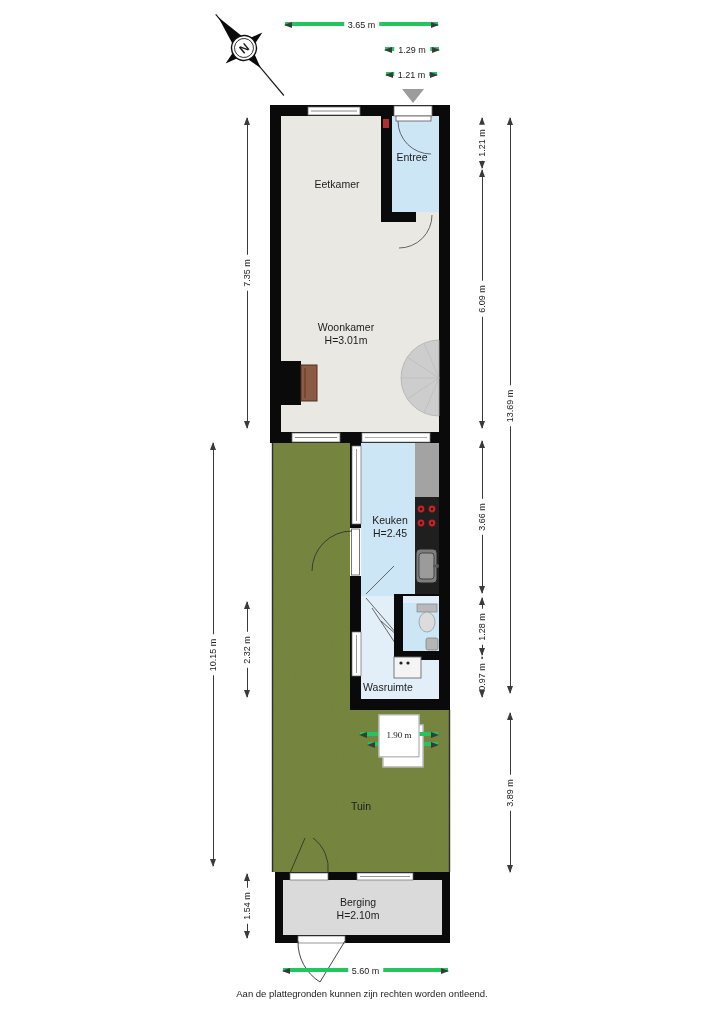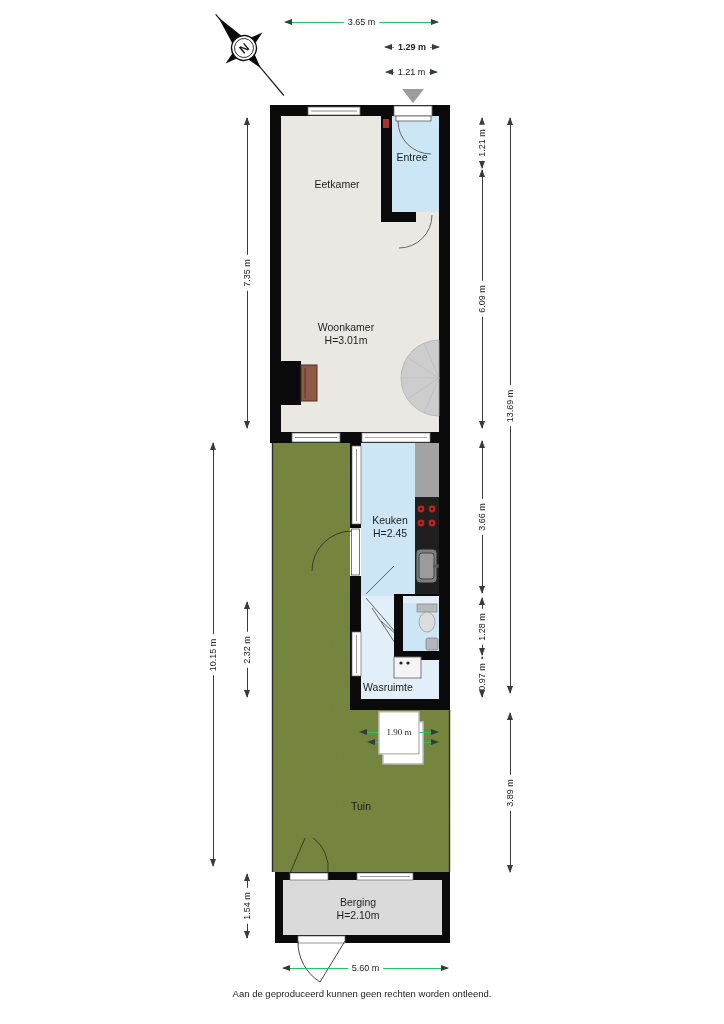--- a/index.html
+++ b/index.html
@@ -8,21 +8,21 @@
     font-family:"Liberation Sans", sans-serif; overflow:hidden;
   }
   .plan-svg { position:absolute; left:0; top:0; }
   svg text {
     font-family:"Liberation Sans", sans-serif;
     fill:#1c1c1c;
   }
   .room-label { font-size:10.5px; }
   
   .dim { position:absolute; z-index:5; }
-  .dim.h { height:0; border-top:1px solid #22c55e; }
+  .dim.h { height:0; border-top:4px solid #22c55e; }
   .dim.h::before {
     content:""; position:absolute; left:-1px; top:-4px; width:0; height:0;
     border-top:3.5px solid transparent; border-bottom:3.5px solid transparent;
     border-right:8px solid #3a3a3a;
   }
   .dim.h::after {
     content:""; position:absolute; right:-1px; top:-4px; width:0; height:0;
     border-top:3.5px solid transparent; border-bottom:3.5px solid transparent;
     border-left:8px solid #3a3a3a;
   }
@@ -239,21 +239,21 @@
     <text class="room-label" x="390" y="537" text-anchor="middle">H=2.45</text>
     <text class="room-label" x="388" y="691" text-anchor="middle">Wasruimte</text>
     <text class="room-label" x="361" y="810" text-anchor="middle">Tuin</text>
     <text class="room-label" x="358" y="906" text-anchor="middle">Berging</text>
     <text class="room-label" x="358" y="919" text-anchor="middle">H=2.10m</text>
   </svg>
 
   <div class="dim h" style="left:285px; top:22px; width:153px;">
       <span class="lbl">3.65 m</span>
     </div>
-  <div class="dim h" style="left:385px; top:47px; width:54px;font-weight:bold;">
+  <div class="dim h" style="left:385px; top:47px; width:54px;">
       <span class="lbl">1.29 m</span>
     </div>
   <div class="dim h" style="left:386px; top:72px; width:51px;">
       <span class="lbl">1.21 m</span>
     </div>
 
   <div class="dim v" style="left:482px; top:118px; height:50px;">
       <span class="lbl">1.21 m</span>
     </div>
   <div class="dim v" style="left:482px; top:170px; height:258px;">
@@ -294,16 +294,16 @@
     </div>
   <div class="dim h" style="left:360px; top:732px; width:78px;">
       <span class="lbl boxed">1.90 m</span>
     </div>
 
   <div class="dim h" style="left:283px; top:968px; width:165px;">
       <span class="lbl">5.60 m</span>
     </div>
 
   <div class="footer">
-    <div>Aan de geproduceerd kunnen geen rechten worden ontleend.</div>
+    <div>Aan de plattegronden kunnen zijn rechten worden ontleend.</div>
   </div>
 
 </div>
 
 </body></html>

